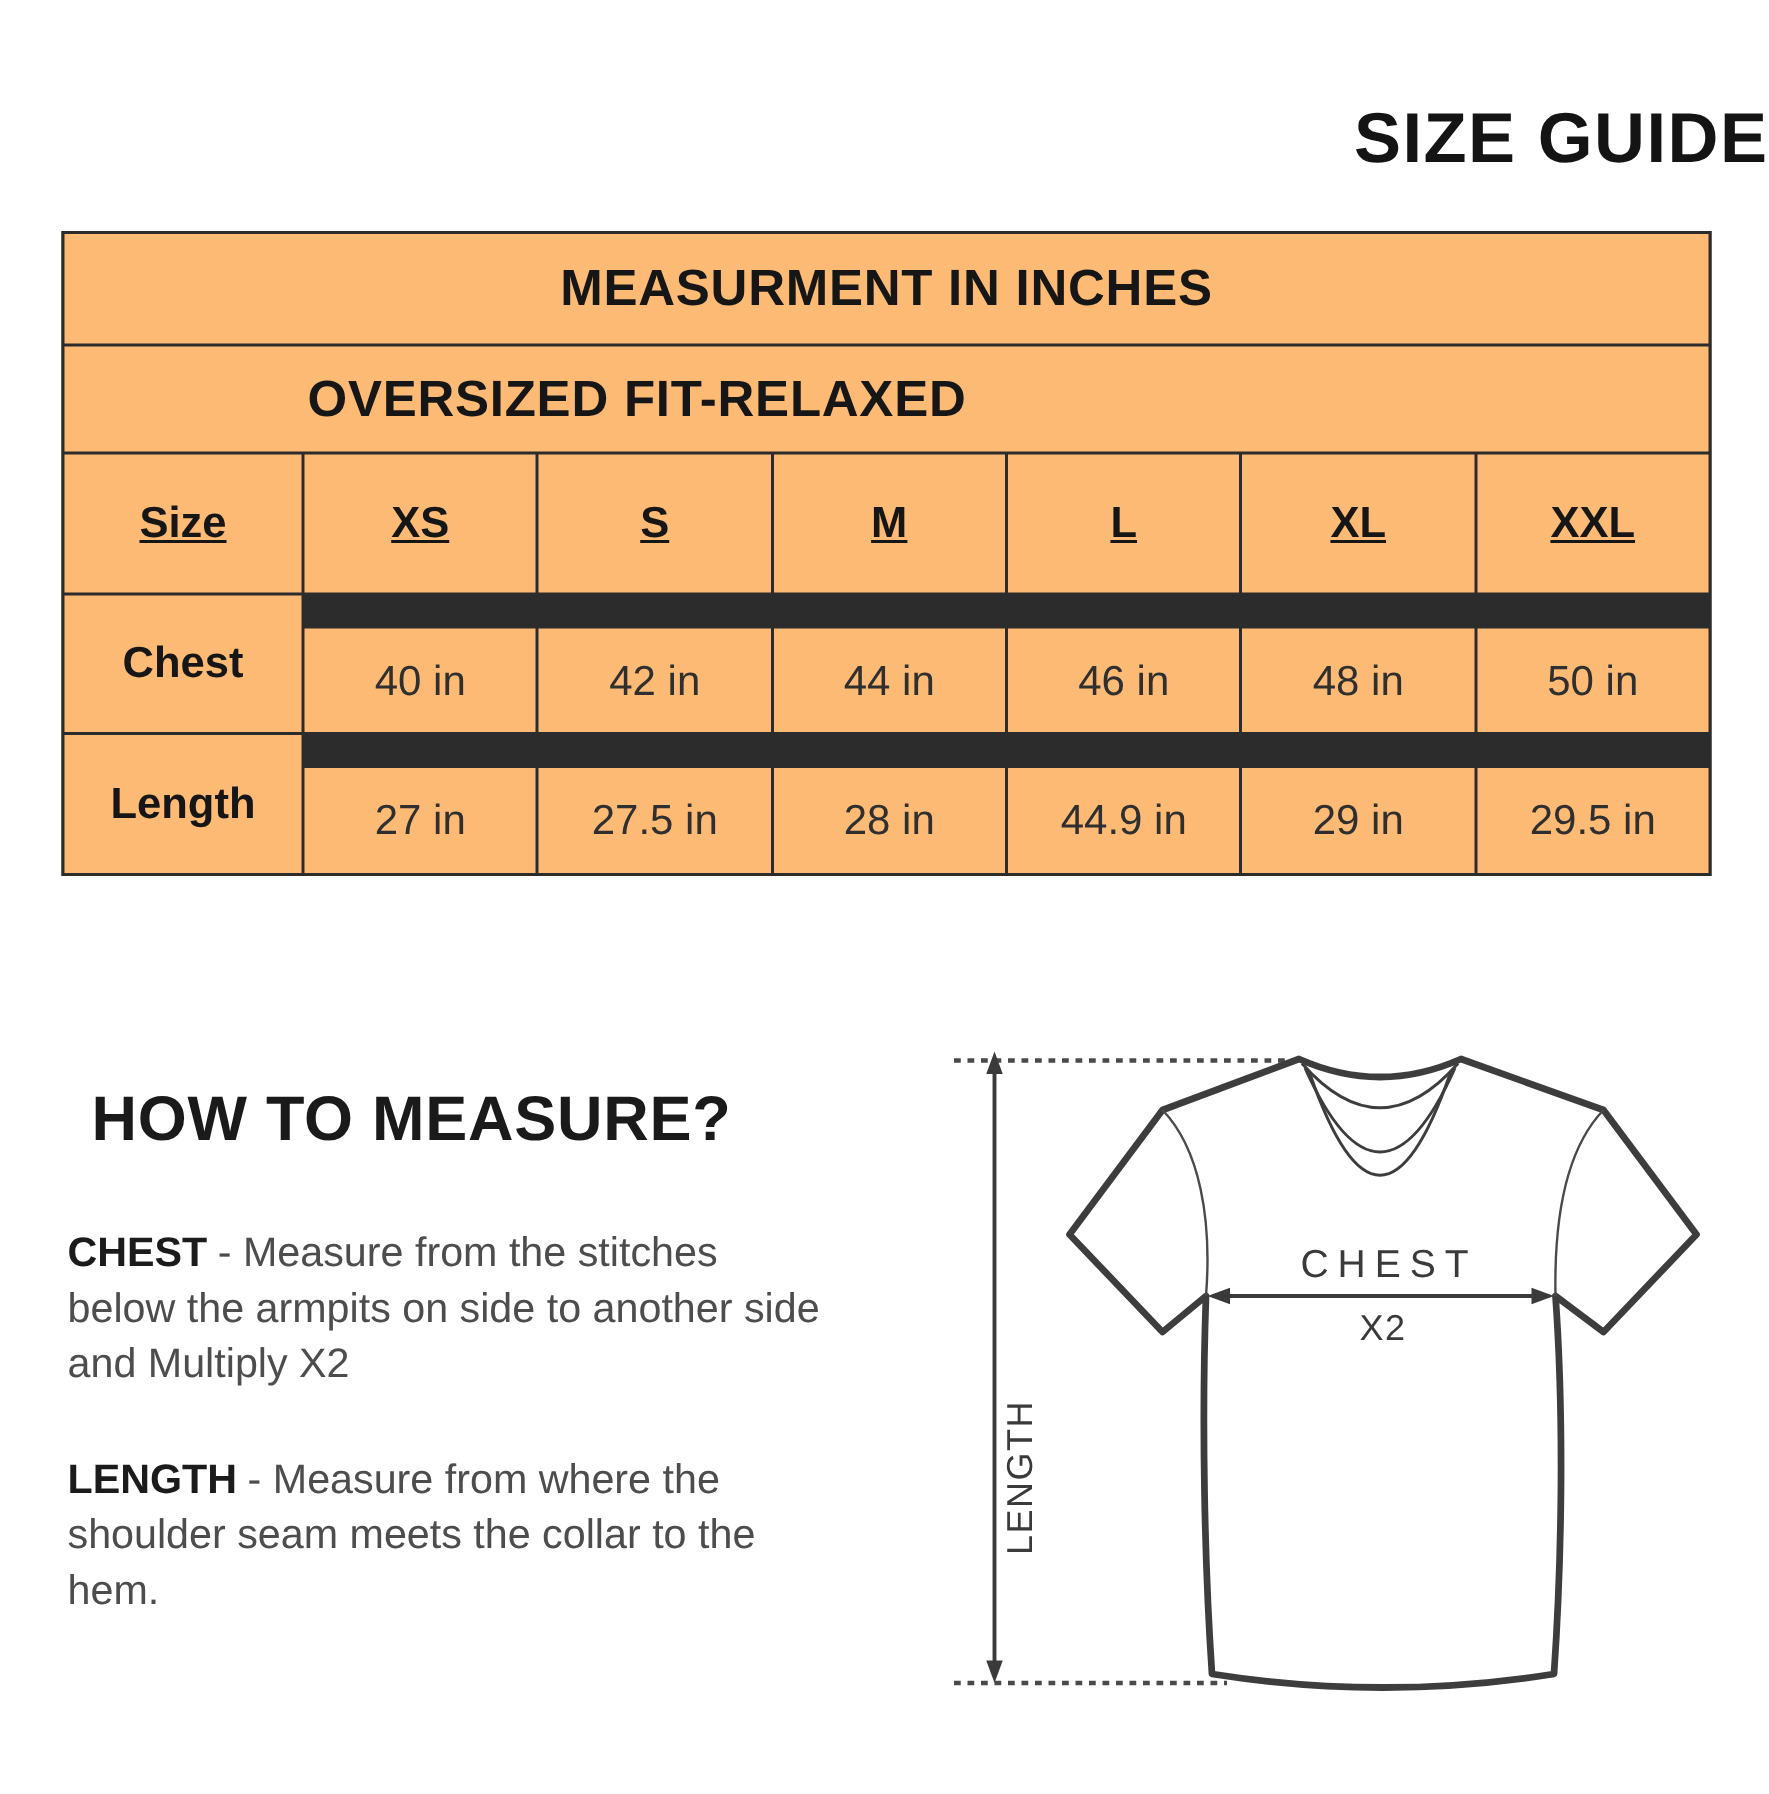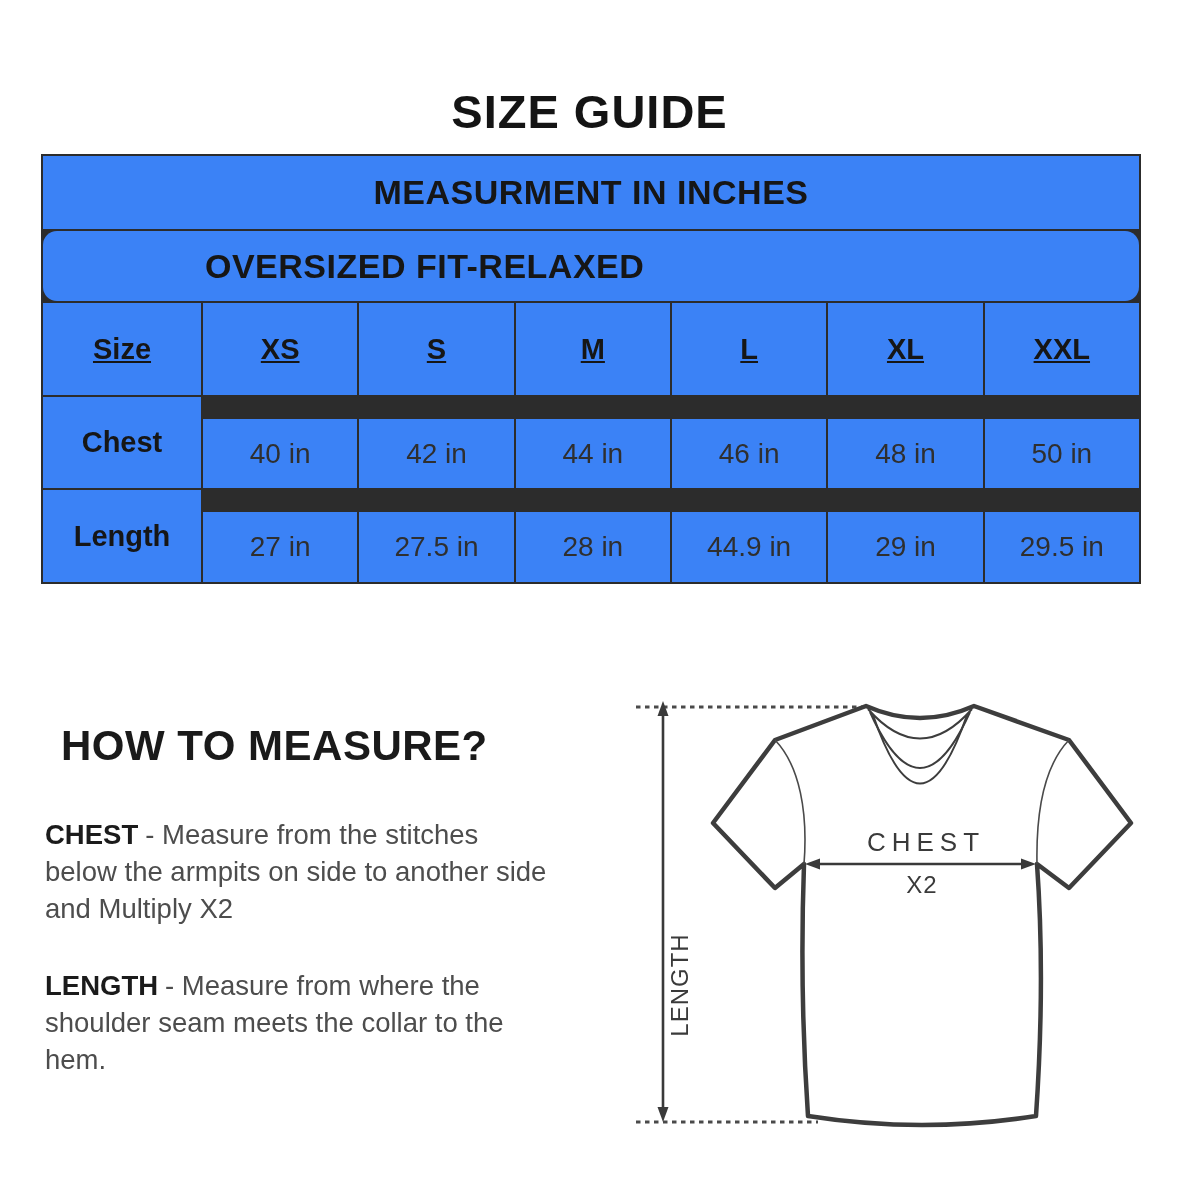--- a/index.html
+++ b/index.html
@@ -10,62 +10,60 @@
     background: #ffffff;
     font-family: "Liberation Sans", sans-serif;
     overflow: hidden;
   }
 
   
   .page-title {
     position: absolute;
     top: 64px; left: 0;
     width: 100%;
-    text-align: center;
+    text-align: right;
     font-size: 47px;
     font-weight: 800;
     letter-spacing: 1px;
     color: #141414;
-    margin-top: 20px;
   }
 
   
   .size-table {
     position: absolute;
     left: 41px; top: 154px;
     width: 1100px;
     box-sizing: border-box;
     border: 2px solid #2c2c2c;
     background: #2c2c2c;            
     display: grid;
     grid-template-columns: 158px repeat(6, 1fr);
     grid-template-rows: 73px 70px 92px 91px 92px;
     gap: 2px;
   }
   .cell {
-    background: #3b82f6;
+    background: #fdba74;
     display: flex;
     align-items: center;
     justify-content: center;
     color: #161616;
   }
   .th-primary {
     grid-column: 1 / -1;
     font-size: 34px;
     font-weight: 700;
     letter-spacing: 0.5px;
   }
   .th-secondary {
     grid-column: 1 / -1;
     justify-content: flex-start;
     padding-left: 162px;
     font-size: 34px;
     font-weight: 700;
     letter-spacing: 0.5px;
-    border-radius: 14px;
   }
   .col-head { font-size: 29px; font-weight: 700; text-decoration: underline; }
   .row-label { font-size: 29px; font-weight: 700; }
   .val { font-size: 28px; font-weight: 400; color: #2f2f2f; margin-top: 22px; }
 
   
   .htm-section {
     position: absolute;
     left: 45px; top: 722px;
     width: 512px;

